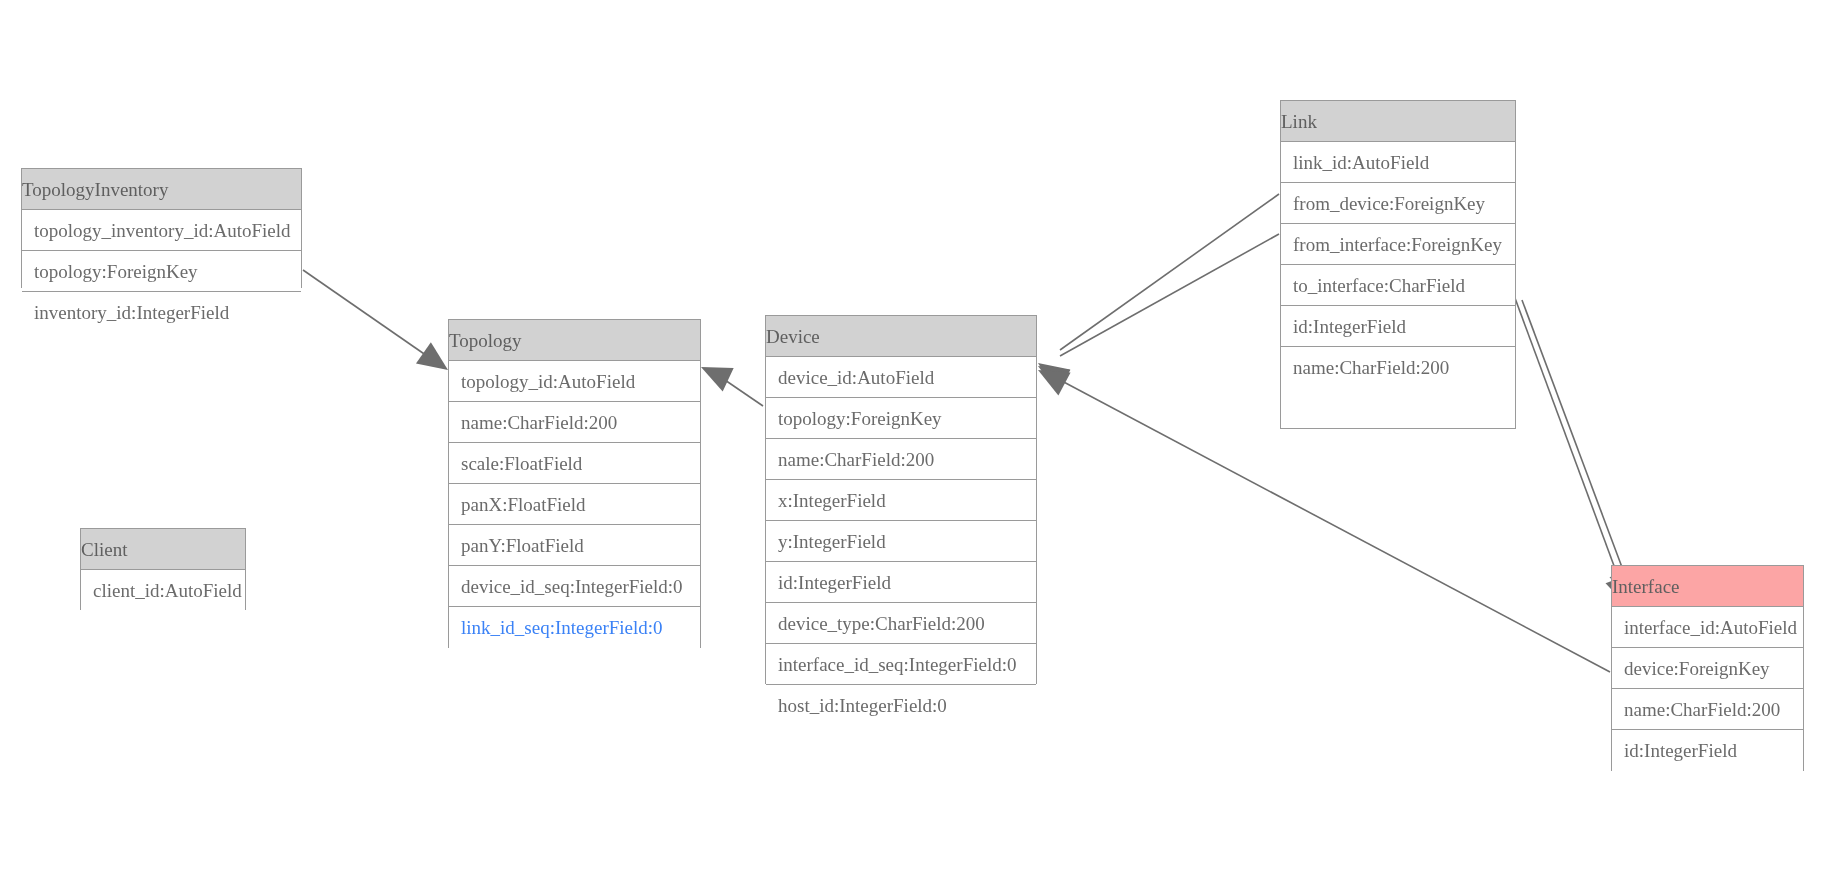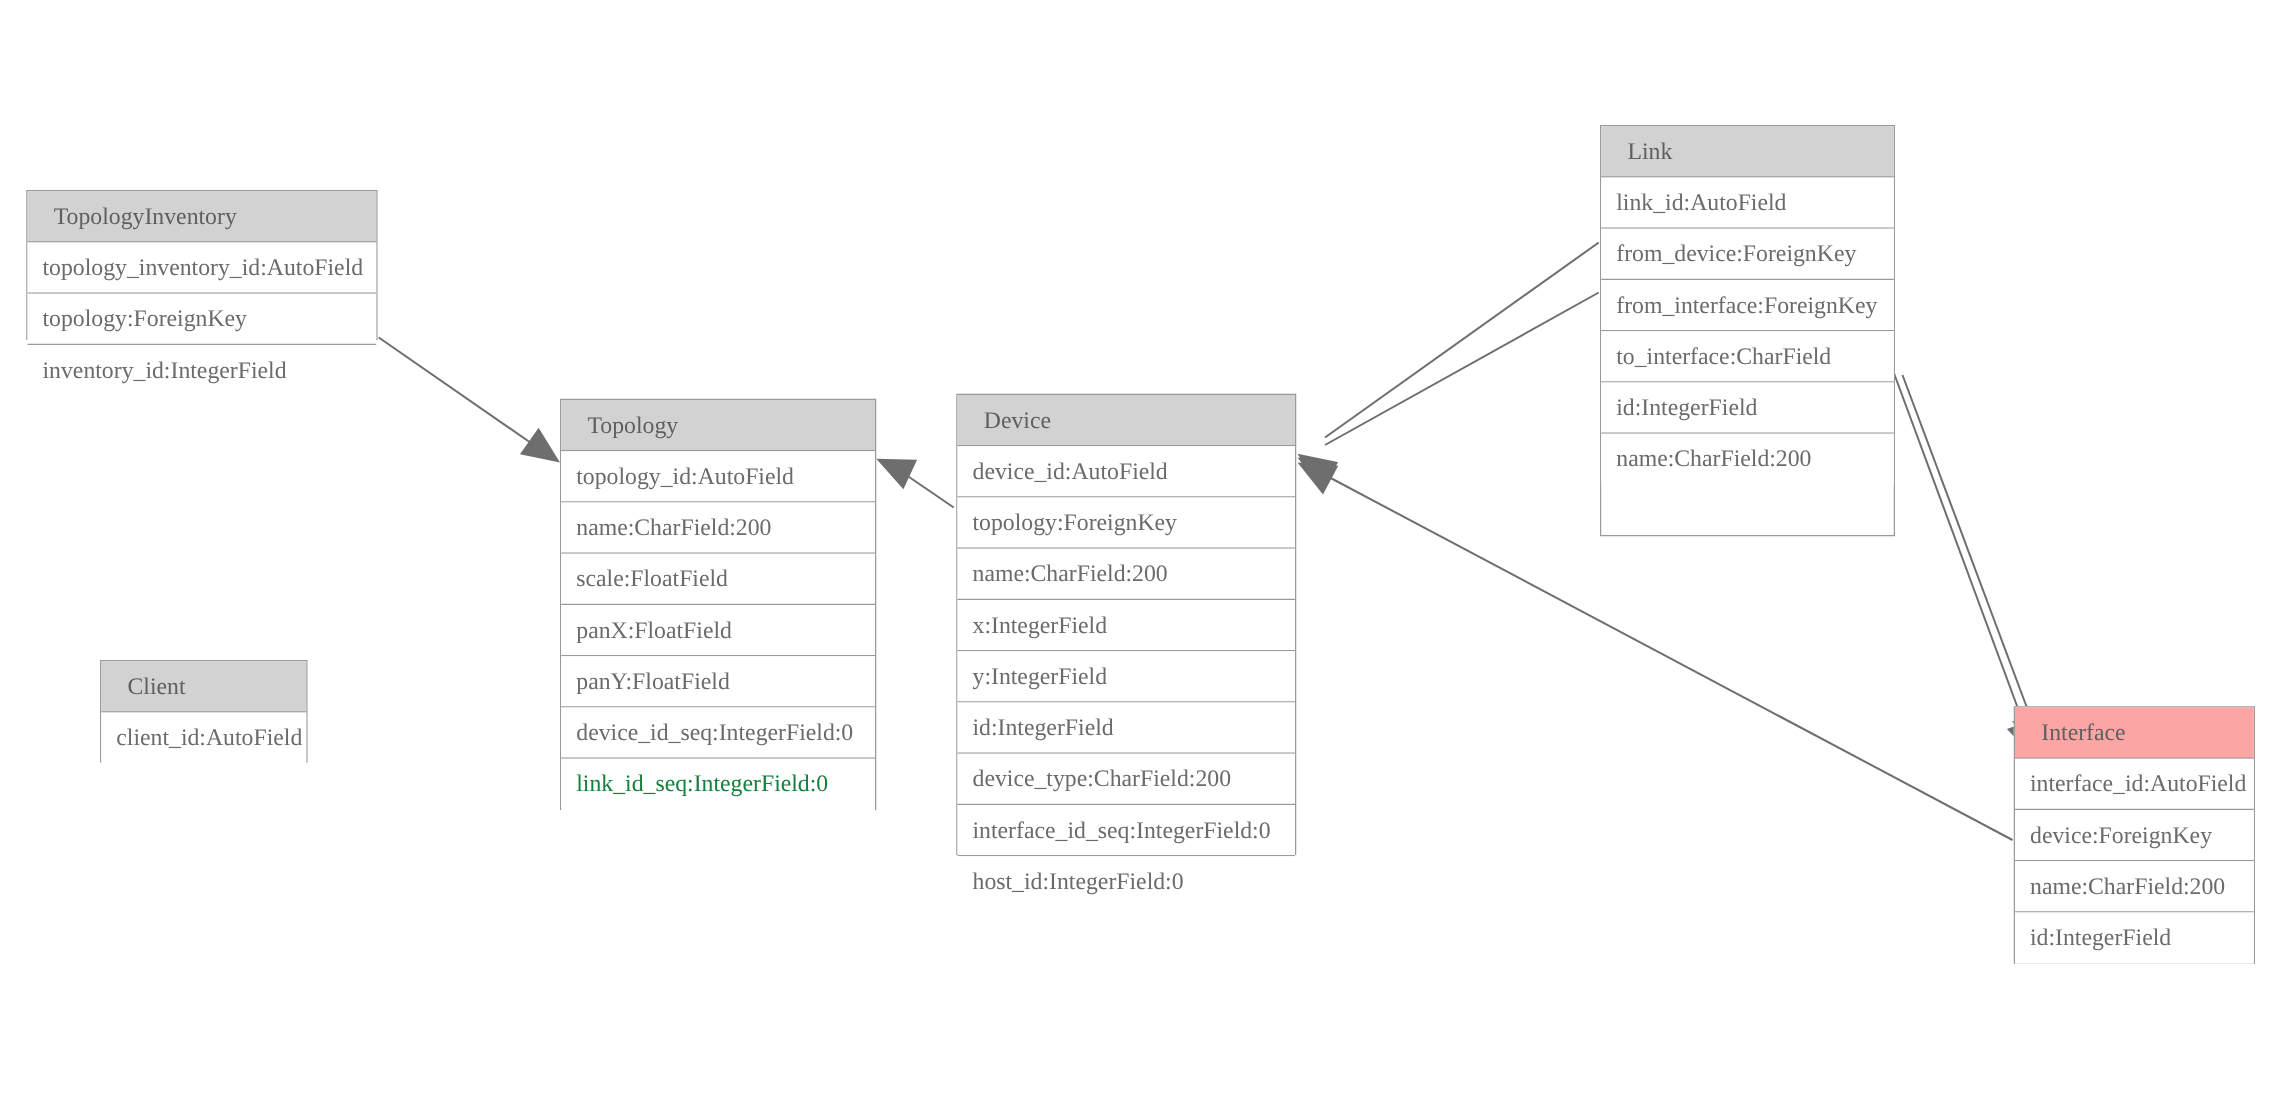--- a/index.html
+++ b/index.html
@@ -32,21 +32,21 @@
     z-index: 5;
   }
   .entity-header {
     box-sizing: border-box;
     height: 41px;
     line-height: 41px;
     background: #d2d2d2;
     border-bottom: 1px solid #9a9a9a;
     color: #5f5f5f;
     font-size: 19px;
-    padding-left: 21px;
+    padding-left: 0;
     white-space: nowrap;
     overflow: hidden;
   }
   .entity-field {
     box-sizing: border-box;
     height: 41px;
     line-height: 41px;
     border-bottom: 1px solid #9a9a9a;
     color: #6b6b6b;
     font-size: 19px;
@@ -89,35 +89,35 @@
         <path d="M 1522,300 L 1626,578" stroke="#6e6e6e" stroke-width="1.6" fill="none"></path>
         <polygon points="0,0 -30,-13 -30,13" fill="#6e6e6e" transform="translate(1632,601) rotate(70)"></polygon>
       </g>
       <g>
         <path d="M 1610,672 L 1060,380" stroke="#6e6e6e" stroke-width="1.6" fill="none"></path>
         <polygon points="0,0 -30,-13 -30,13" fill="#6e6e6e" transform="translate(1038,370) rotate(208)"></polygon>
       </g>
     </svg>
 
   <div id="entity-layer">
-      <div class="entity" style="left: 21px; top: 152px; width: 281px; height: 120px; border-color: rgb(154, 154, 154);">
+      <div class="entity" style="left: 21px; top: 168px; width: 281px; height: 120px; border-color: rgb(154, 154, 154);">
         <div class="entity-header" style="background: rgb(210, 210, 210); color: rgb(95, 95, 95); border-bottom-color: rgb(154, 154, 154);">TopologyInventory</div>
         <div class="entity-field" style="color: rgb(107, 107, 107); border-bottom-color: rgb(154, 154, 154);">topology_inventory_id:AutoField</div>
         <div class="entity-field" style="color: rgb(107, 107, 107); border-bottom-color: rgb(154, 154, 154);">topology:ForeignKey</div>
         <div class="entity-field" style="color: rgb(107, 107, 107); border-bottom-color: rgb(154, 154, 154);">inventory_id:IntegerField</div>
       </div>
       <div class="entity" style="left: 448px; top: 319px; width: 253px; height: 329px; border-color: rgb(154, 154, 154);">
         <div class="entity-header" style="background: rgb(210, 210, 210); color: rgb(95, 95, 95); border-bottom-color: rgb(154, 154, 154);">Topology</div>
         <div class="entity-field" style="color: rgb(107, 107, 107); border-bottom-color: rgb(154, 154, 154);">topology_id:AutoField</div>
         <div class="entity-field" style="color: rgb(107, 107, 107); border-bottom-color: rgb(154, 154, 154);">name:CharField:200</div>
         <div class="entity-field" style="color: rgb(107, 107, 107); border-bottom-color: rgb(154, 154, 154);">scale:FloatField</div>
         <div class="entity-field" style="color: rgb(107, 107, 107); border-bottom-color: rgb(154, 154, 154);">panX:FloatField</div>
         <div class="entity-field" style="color: rgb(107, 107, 107); border-bottom-color: rgb(154, 154, 154);">panY:FloatField</div>
         <div class="entity-field" style="color: rgb(107, 107, 107); border-bottom-color: rgb(154, 154, 154);">device_id_seq:IntegerField:0</div>
-        <div class="entity-field" style="color: #15803d; border-bottom-color: rgb(154, 154, 154);">link_id_seq:IntegerField:0</div>
+        <div class="entity-field" style="color: #3b82f6; border-bottom-color: rgb(154, 154, 154);">link_id_seq:IntegerField:0</div>
       </div>
       <div class="entity" style="left: 765px; top: 315px; width: 272px; height: 369px; border-color: rgb(154, 154, 154);">
         <div class="entity-header" style="background: rgb(210, 210, 210); color: rgb(95, 95, 95); border-bottom-color: rgb(154, 154, 154);">Device</div>
         <div class="entity-field" style="color: rgb(107, 107, 107); border-bottom-color: rgb(154, 154, 154);">device_id:AutoField</div>
         <div class="entity-field" style="color: rgb(107, 107, 107); border-bottom-color: rgb(154, 154, 154);">topology:ForeignKey</div>
         <div class="entity-field" style="color: rgb(107, 107, 107); border-bottom-color: rgb(154, 154, 154);">name:CharField:200</div>
         <div class="entity-field" style="color: rgb(107, 107, 107); border-bottom-color: rgb(154, 154, 154);">x:IntegerField</div>
         <div class="entity-field" style="color: rgb(107, 107, 107); border-bottom-color: rgb(154, 154, 154);">y:IntegerField</div>
         <div class="entity-field" style="color: rgb(107, 107, 107); border-bottom-color: rgb(154, 154, 154);">id:IntegerField</div>
         <div class="entity-field" style="color: rgb(107, 107, 107); border-bottom-color: rgb(154, 154, 154);">device_type:CharField:200</div>

